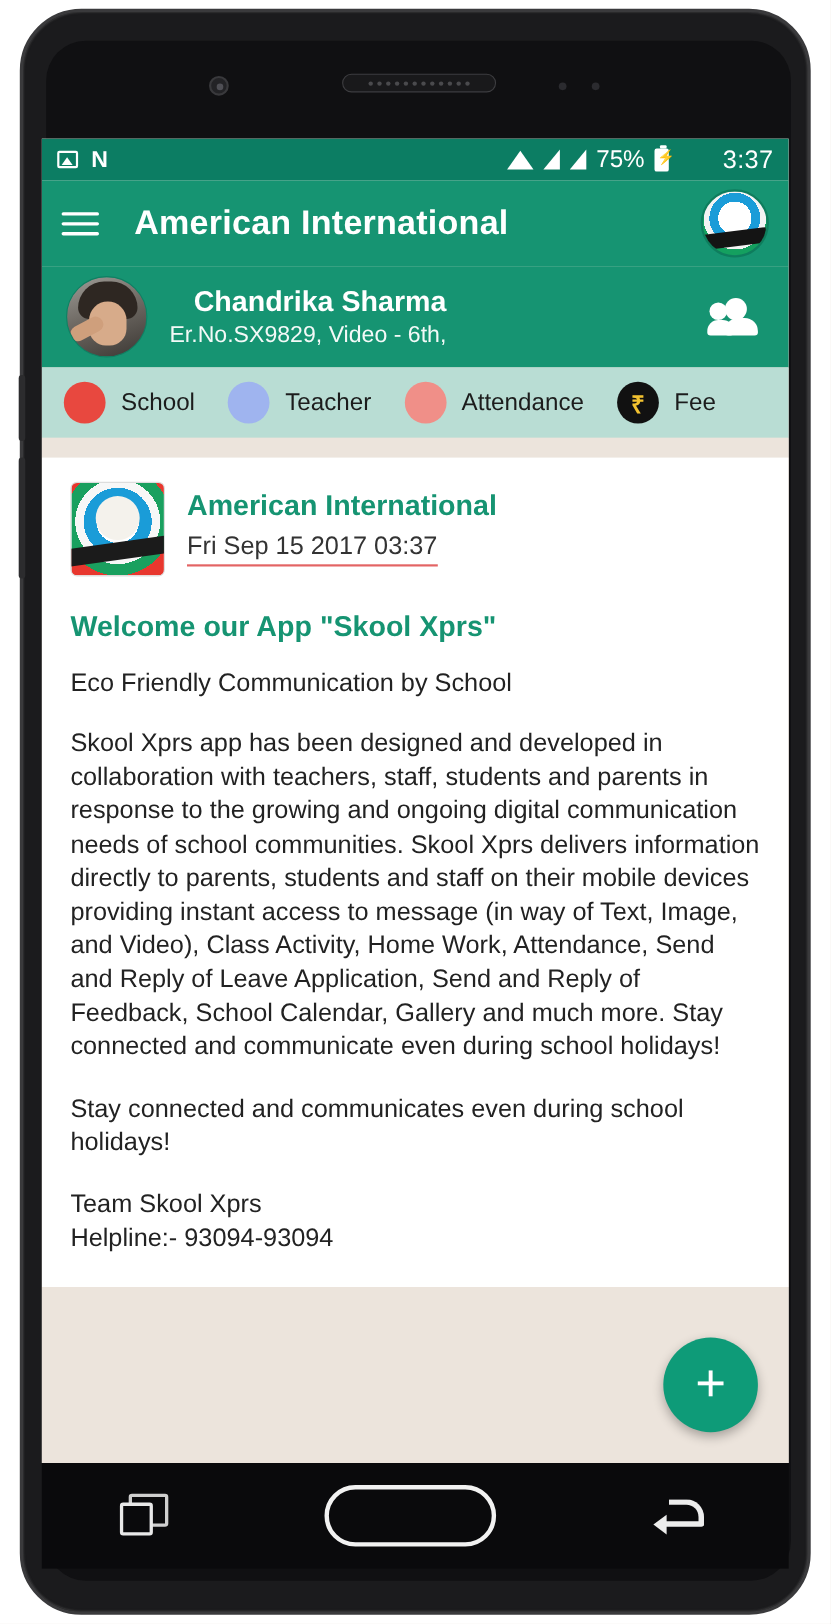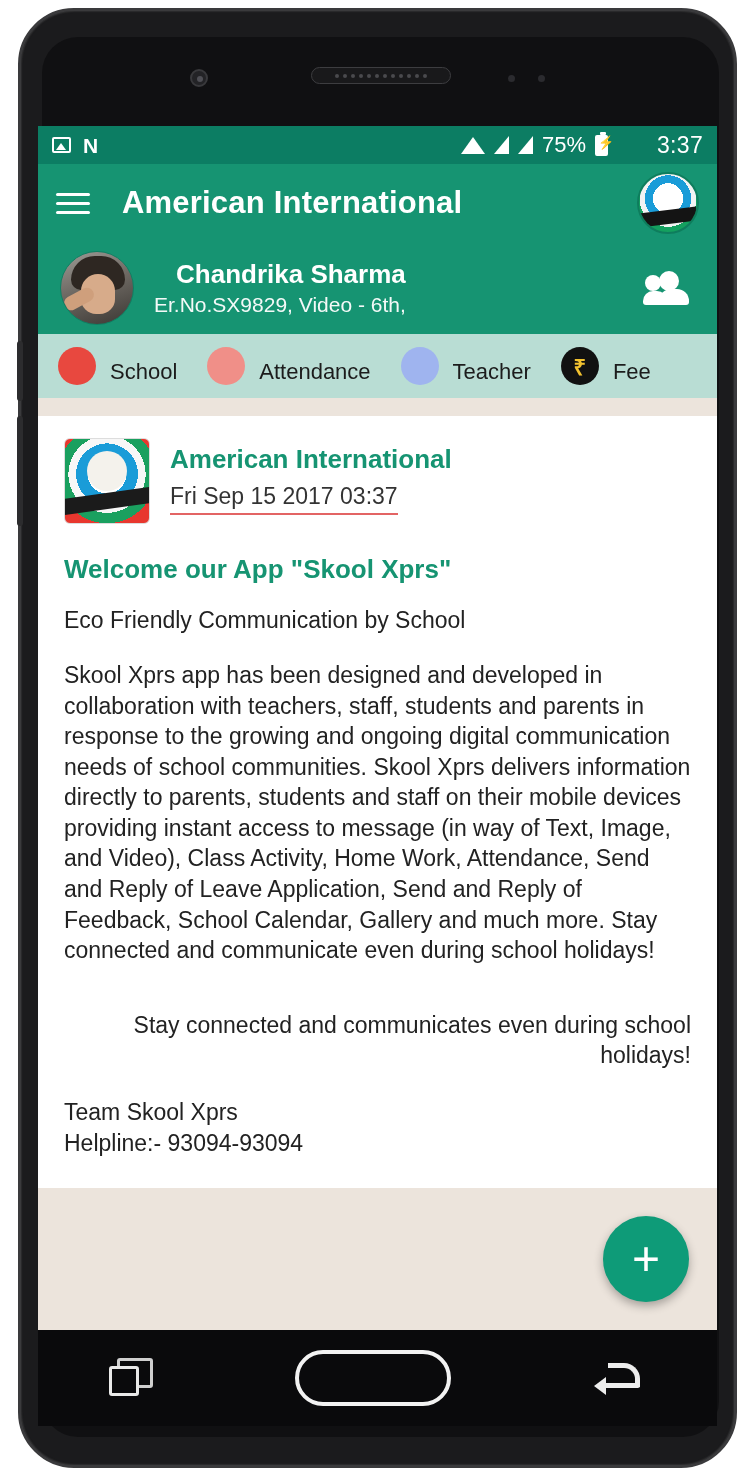--- a/index.html
+++ b/index.html
@@ -152,21 +152,21 @@
   .people-icon .p2{position:absolute;left:14px;top:18px;width:30px;height:16px;border-radius:12px 12px 3px 3px;background:#fff;}
   .people-icon .p3{position:absolute;left:0px;top:4px;width:16px;height:16px;border-radius:50%;background:#fff;}
   .people-icon .p4{position:absolute;left:-2px;top:20px;width:24px;height:14px;border-radius:10px 10px 3px 3px;background:#fff;}
 
   
   .nav-strip {
     height: 64px; background: #b9ddd4;
     display: flex; align-items: center;
     padding-left: 20px; gap: 0px;
   }
-  .nav-item { display: flex; align-items: flex-end; gap: 14px; margin-right: 30px; cursor: pointer;}
+  .nav-item { display: flex; align-items: center; gap: 14px; margin-right: 30px; cursor: pointer;}
   .nav-dot { width: 38px; height: 38px; border-radius: 50%; flex: none; }
   .nav-label { font-size: 22px; color: #1c1c1c; white-space: nowrap; }
   .fee-dot { background: #111; display: flex; align-items: center; justify-content: center; color: #f2c230; font-size: 22px; font-weight: 700;}
 
   
   .content {
     height: 938px;
     background: #ece4dc;
     position: relative;
     overflow: hidden;
@@ -202,21 +202,21 @@
     display: inline-block;
     color: #333; font-size: 23px; margin-top: 8px;
     border-bottom: 2px solid #e36464; padding-bottom: 3px;
   }
   .post-heading {
     color: #169472; font-size: 26px; font-weight: 700;
     margin-top: 30px;
   }
   .post-sub { font-size: 23px; color: #222; margin-top: 22px;}
   .post-body { font-size: 23px; color: #222; margin-top: 26px; line-height: 1.33; }
-  .post-body p + p { margin-top: 44px; text-align: right; }
+  .post-body p + p { margin-top: 26px; }
   .sign-line { font-size: 23px; color: #222; line-height: 1.33; }
 
   
   .fab {
     position: absolute; right: 28px; bottom: 34px;
     width: 86px; height: 86px; border-radius: 50%;
     background: #0e9b78; color: #fff;
     display: flex; align-items: center; justify-content: center;
     font-size: 48px; font-weight: 300; line-height: 1;
     box-shadow: 0 4px 10px rgba(0,0,0,.3);
@@ -319,26 +319,26 @@
         <span class="p2"></span>
     </div>
   </div>
 
   <div class="nav-strip">
     <div class="nav-item">
       <span class="nav-dot" style="background:#e8483f"></span>
       <span class="nav-label">School</span>
     </div>
     <div class="nav-item">
+      <span class="nav-dot" style="background:#9fb4ef"></span>
+      <span class="nav-label">Teacher</span>
+    </div>
+    <div class="nav-item">
       <span class="nav-dot" style="background:#f08f88"></span>
       <span class="nav-label">Attendance</span>
-    </div>
-    <div class="nav-item">
-      <span class="nav-dot" style="background:#9fb4ef"></span>
-      <span class="nav-label">Teacher</span>
     </div>
     <div class="nav-item">
       <span class="nav-dot fee-dot">₹</span>
       <span class="nav-label">Fee</span>
     </div>
   </div>
 
   <div class="content">
     <div class="doodles">★ ✿ ✎ ✂ ❀ ☘ ✈ ⚽ ✏ ☀ ✿ ★ ✎ ❀ ☁ ✦ ✿ ★ ✈ ✂ ❀ ☘ ✎ ★ ✿ ⚽ ✦ ☀ ❀ ✏ ★ ✿ ☘ ✈ ✂ ❀ ★ ✎ ✿ ☁ ✦ ⚽ ★ ❀ ✿ ✏ ☀ ✎ ★ ✿ ❀ ✂ ✈ ☘ ★ ✦ ✿ ⚽ ❀ ✎ ★ ☁ ✿ ✏ ❀ ☀ ★ ✿ ✈ ✂ ❀ ☘ ★ ✎ ✦ ✿ ⚽ ❀ ★ ✿ ☁ ✏ ❀ ✎ ★ ☀ ✿ ✂ ❀ ✈ ★ ☘ ✿ ✦ ❀ ⚽ ★</div>
 

